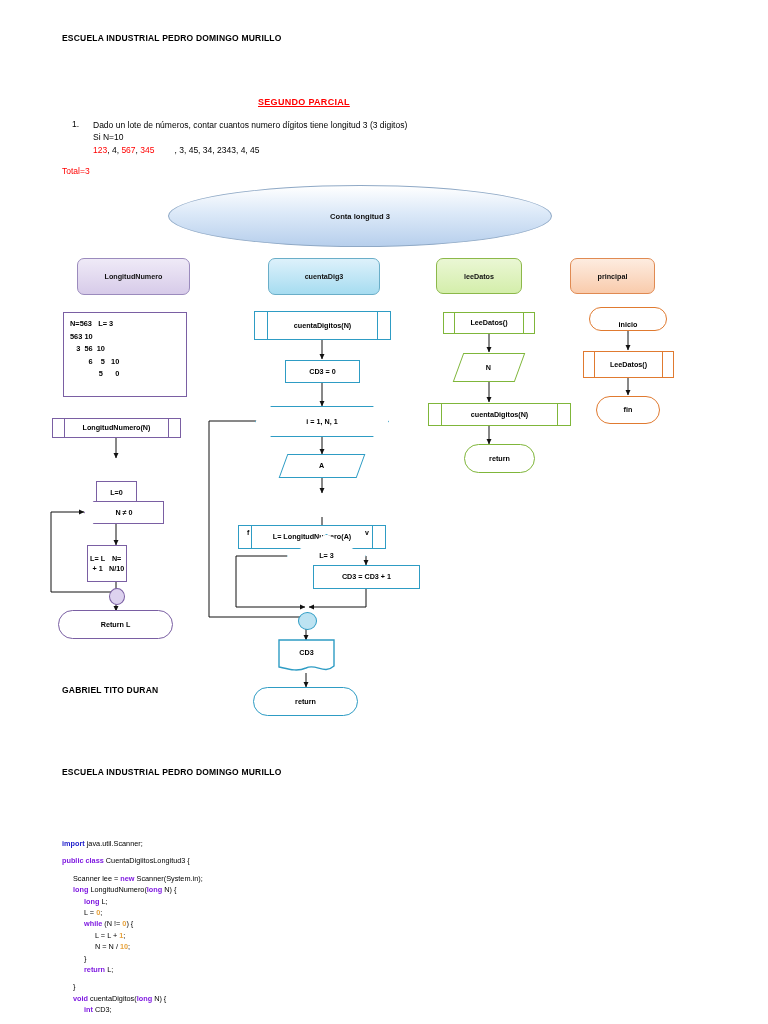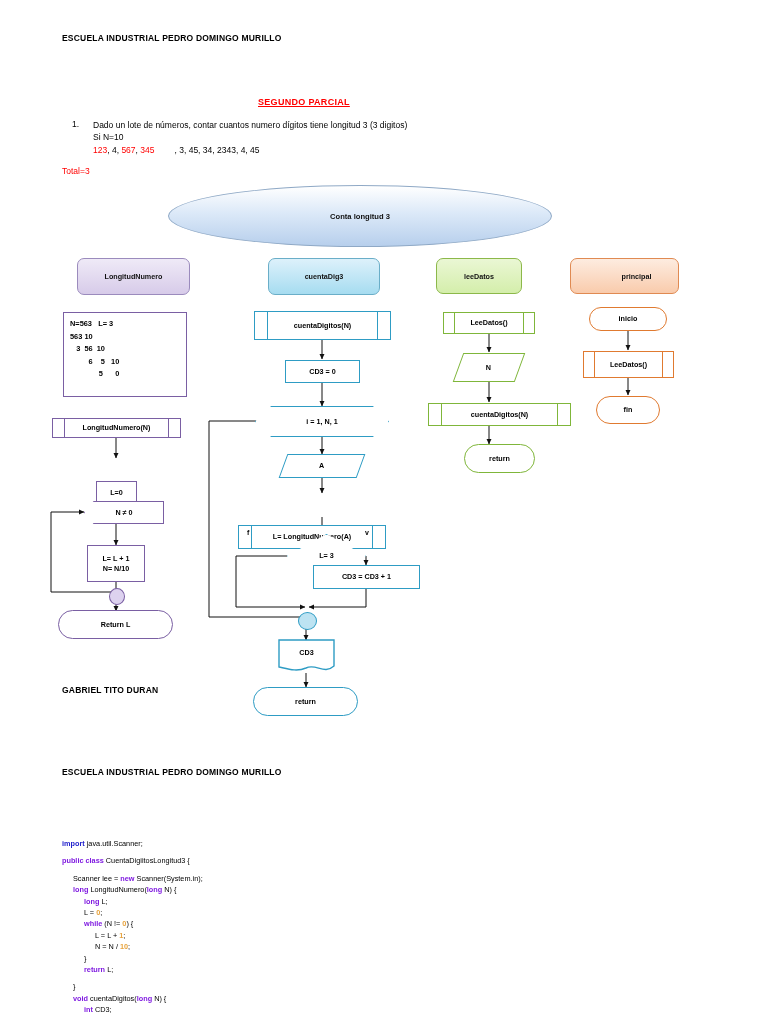--- a/index.html
+++ b/index.html
@@ -87,21 +87,21 @@
 
   <div class="hdrbox hdr-purple" style="left:77px;top:258px;width:111px;height:35px;">
     <span>LongitudNumero</span>
   </div>
   <div class="hdrbox hdr-blue" style="left:268px;top:258px;width:110px;height:35px;">
     <span>cuentaDig3</span>
   </div>
   <div class="hdrbox hdr-green" style="left:436px;top:258px;width:84px;height:34px;">
     <span>leeDatos</span>
   </div>
-  <div class="hdrbox hdr-orange" style="left:570px;top:258px;width:83px;height:34px;padding-left:24px;">
+  <div class="hdrbox hdr-orange" style="left:570px;top:258px;width:83px;height:34px;">
     <span>principal</span>
   </div>
 
   <div class="tracebox" style="left:63px;top:312px;width:124px;height:85px;">
     <div>N=563   L= 3</div>
     <div>563 10</div>
     <div>   3  56  10</div>
     <div>         6    5   10</div>
     <div>              5      0</div>
   </div>
@@ -165,22 +165,22 @@
        border:1.2px solid #7a5fa3;background:#fff;">
     <span>L=0</span>
   </div>
 
   <div class="node" style="left:84px;top:501px;width:80px;height:23px;background:#fff;
        border:1.4px solid #7a5fa3;
        clip-path:polygon(12% 0,100% 0,100% 100%,12% 100%,0 50%);">
     <span>N  ≠ 0</span>
   </div>
 
-  <div class="node proc" style="left:87px;top:545px;width:58px;height:37px;
-       border:1.2px solid #7a5fa3;background:#fff;flex-direction:column;">
+  <div class="node proc" style="left:87px;top:545px;width:40px;height:37px;
+       border:1.2px solid #7a5fa3;background:#fff;flex-direction:row;">
     <span>L= L + 1</span>
     <span>N= N/10</span>
   </div>
 
   <div class="dot" style="left:109px;top:588px;width:14px;height:15px;
        background:#ddd2ef;border:1px solid #7a5fa3;"></div>
 
   <div class="node term" style="left:58px;top:610px;width:115px;height:29px;
        border:1.5px solid #7a5fa3;background:#fff;">
     <span>Return L</span>
@@ -263,21 +263,21 @@
     <span class="sub-bar" style="right:12px;border-left-color:#7fb63a;"></span>
     <span>cuentaDigitos(N)</span>
   </div>
 
   <div class="node term" style="left:464px;top:444px;width:71px;height:29px;
        border:1.5px solid #7fb63a;background:#fff;">
     <span>return</span>
   </div>
 
   <div class="node term" style="left:589px;top:307px;width:78px;height:24px;
-       border:1.5px solid #e07a30;background:#fff;">
+       border:1.5px solid #e07a30;background:#fff;align-items:flex-end;">
     <span>inicio</span>
   </div>
 
   <div class="node subroutine" style="left:583px;top:351px;width:91px;height:27px;
        border:1.4px solid #e07a30;background:#fff;">
     <span class="sub-bar" style="left:10px;border-left-color:#e07a30;"></span>
     <span class="sub-bar" style="right:10px;border-left-color:#e07a30;"></span>
     <span>LeeDatos()</span>
   </div>
 

